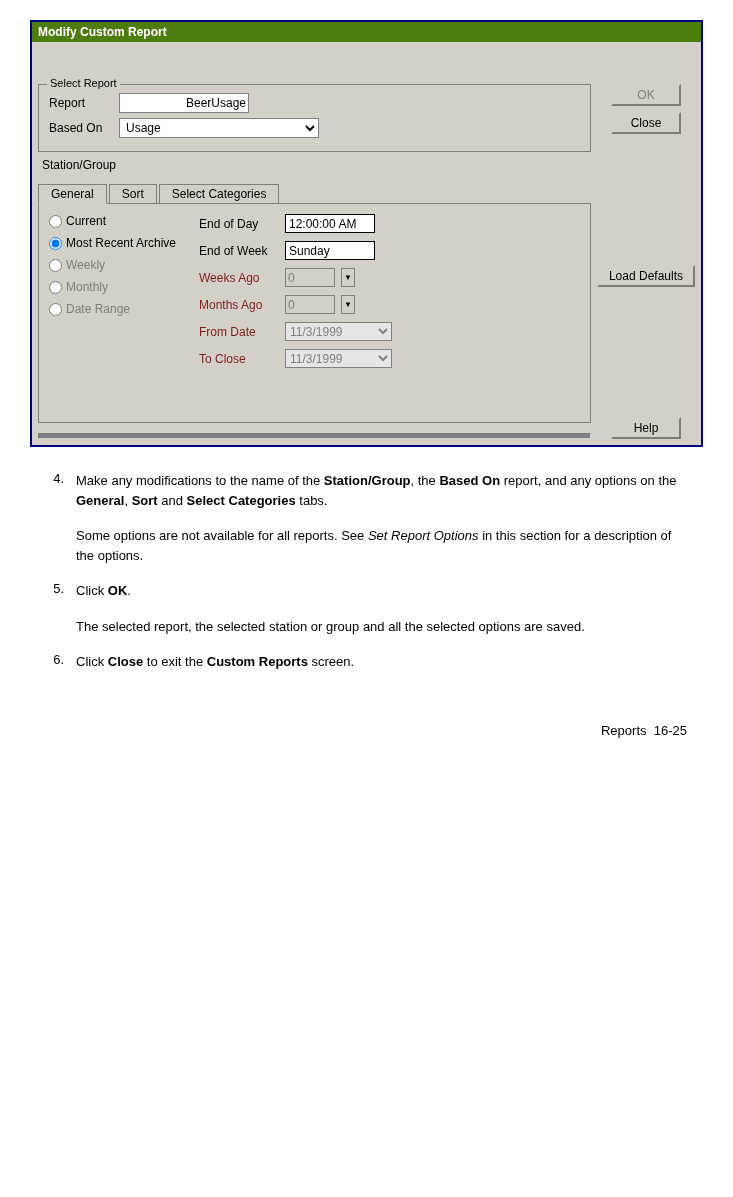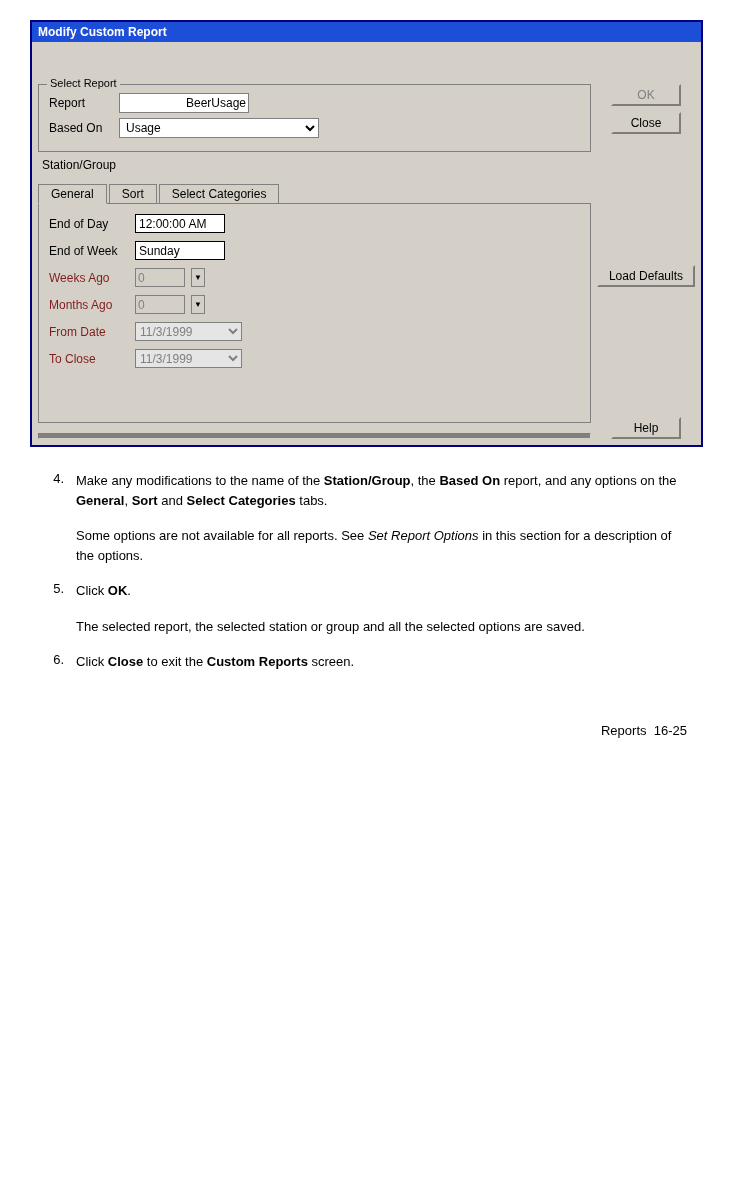--- a/index.html
+++ b/index.html
@@ -13,21 +13,21 @@
       color: #000;
     }
 
     
     .dialog-wrapper {
       border: 2px solid #000080;
       background: #d4d0c8;
       margin-bottom: 24px;
     }
     .dialog-titlebar {
-      background: #1d4ed8;
+      background: #4d7c0f;
       color: #ffffff;
       font-size: 12px;
       font-weight: bold;
       padding: 3px 6px;
     }
     .dialog-body {
       display: flex;
       padding: 6px;
       gap: 6px;
       margin-top: 36px;
@@ -282,20 +282,42 @@
           <div class="tab">
             <span>Sort</span>
           </div>
           <div class="tab">
             <span>Select Categories</span>
           </div>
         </div>
         <div class="tab-content">
           <div class="tab-content-inner">
 
+            <div class="radio-col">
+              <div class="radio-row">
+                <input type="radio" name="archive" id="r-current" style="">
+                <label for="r-current">Current</label>
+              </div>
+              <div class="radio-row">
+                <input type="radio" name="archive" id="r-most-recent" checked="" style="">
+                <label for="r-most-recent">Most Recent Archive</label>
+              </div>
+              <div class="radio-row">
+                <input type="radio" name="archive" id="r-weekly" style="">
+                <label for="r-weekly" style="color:#808080;">Weekly</label>
+              </div>
+              <div class="radio-row">
+                <input type="radio" name="archive" id="r-monthly" style="">
+                <label for="r-monthly" style="color:#808080;">Monthly</label>
+              </div>
+              <div class="radio-row">
+                <input type="radio" name="archive" id="r-daterange" style="">
+                <label for="r-daterange" style="color:#808080;">Date Range</label>
+              </div>
+            </div>
 
             <div class="fields-col">
 
               <div class="time-row">
                 <span class="time-label">End of Day</span>
                 <input class="time-input" type="text" value="12:00:00 AM" style="">
               </div>
 
               <div class="time-row">
                 <span class="time-label">End of Week</span>

